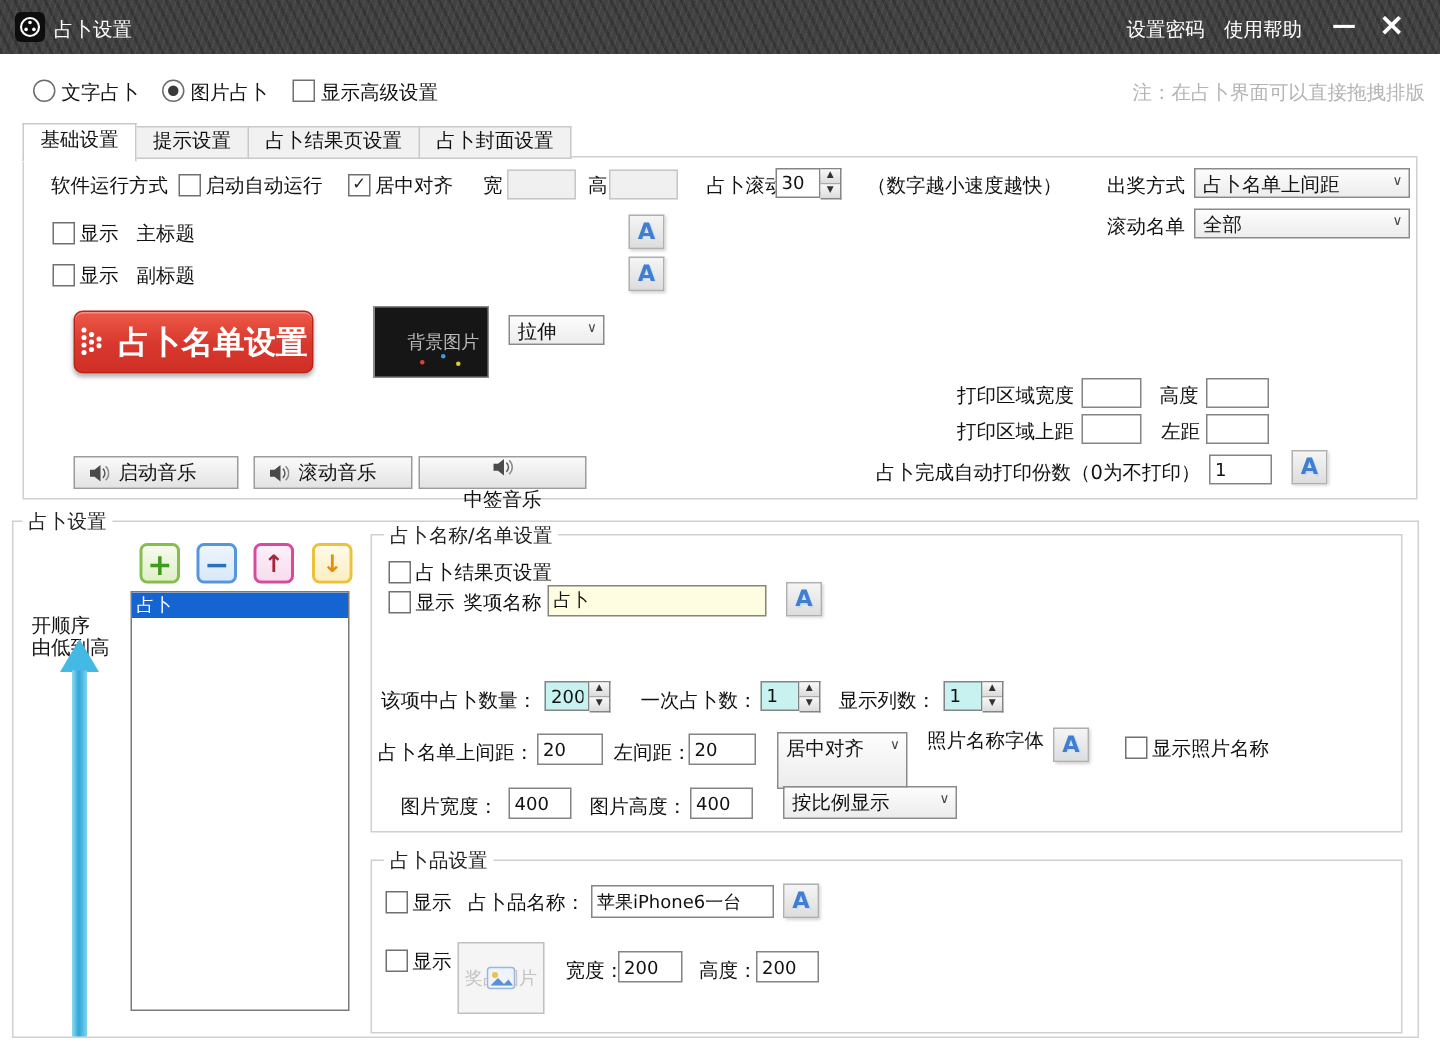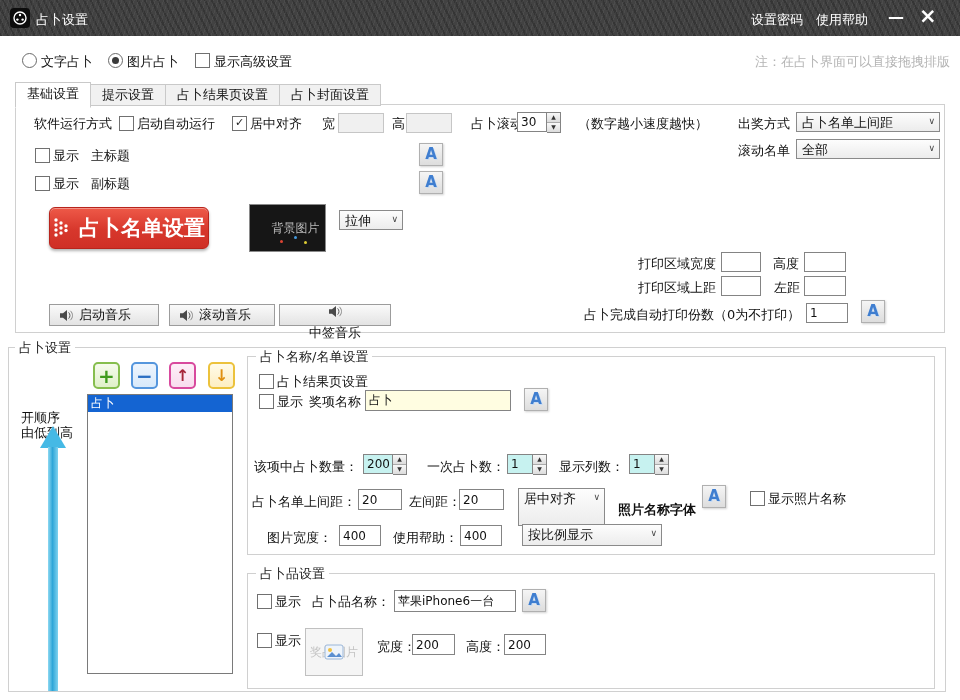--- a/index.html
+++ b/index.html
@@ -288,30 +288,30 @@
       </div>
 
       <span class="lbl" style="left:4px;top:136px;">占卜名单上间距：</span>
       <input class="tin abs" style="left: 110px; top: 132px; width: 44px; height: 21px;" readonly="" value="20">
       <span class="lbl" style="left:161px;top:136px;">左间距：</span>
       <input class="tin abs" style="left: 211px; top: 132px; width: 45px; height: 21px;" readonly="" value="20">
       <div class="sel" style="left:270px;top:131px;width:87px;height:38px;">
         <span>居中对齐</span>
         <span class="chev">∨</span>
       </div>
-      <span class="lbl" style="left:370px;top:144px;font-weight:bold;">照片名称字体</span>
+      <span class="lbl" style="left:370px;top:128px;">照片名称字体</span>
       <span class="abtn" style="left:454px;top:128px;">A</span>
       <span class="chk" style="left:502px;top:134px;"></span>
       <span class="lbl" style="left:520px;top:133px;">显示照片名称</span>
 
       <span class="lbl" style="left:19px;top:172px;font-family:Liberation Mono, monospace;">图片宽度：</span>
       <input class="tin abs" style="left: 91px; top: 168px; width: 42px; height: 21px;" readonly="" value="400">
-      <span class="lbl" style="left:145px;top:172px;">使用帮助：</span>
+      <span class="lbl" style="left:145px;top:172px;">图片高度：</span>
       <input class="tin abs" style="left: 212px; top: 168px; width: 42px; height: 21px;" readonly="" value="400">
-      <div class="sel" style="left:274px;top:167px;width:140px;height:22px;">
+      <div class="sel" style="left:274px;top:167px;width:116px;height:22px;">
         <span>按比例显示</span>
         <span class="chev">∨</span>
       </div>
     </div>
 
     <div class="groupbox" style="left:238px;top:225px;width:688px;height:116px;">
       <span class="legend" style="left:8px;">占卜品设置</span>
 
       <span class="chk" style="left:9px;top:20px;"></span>
       <span class="lbl" style="left:27px;top:19px;">显示</span>

